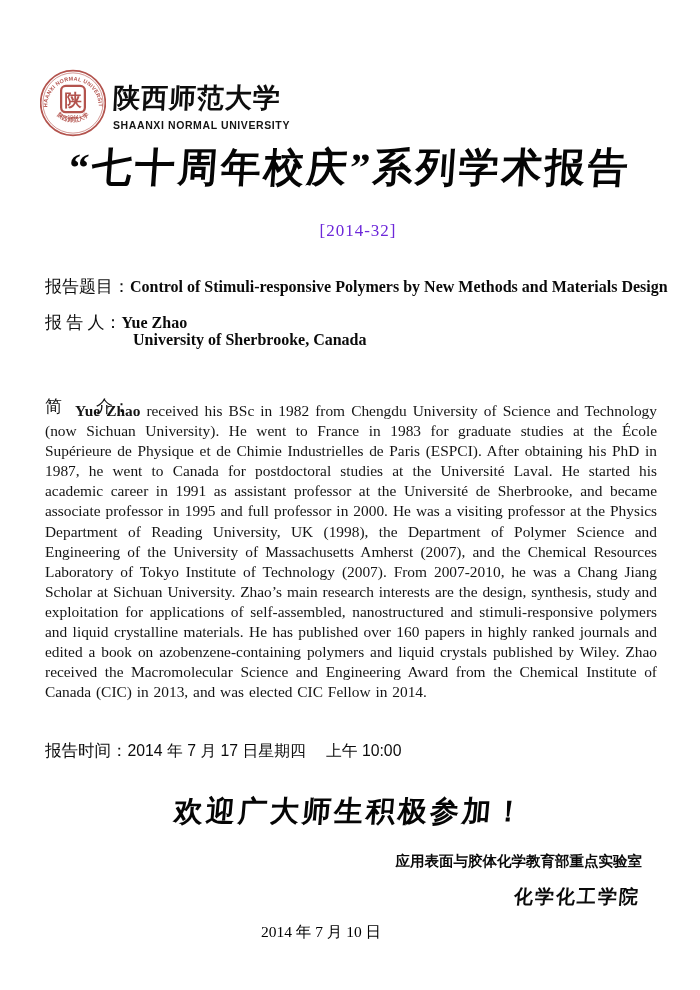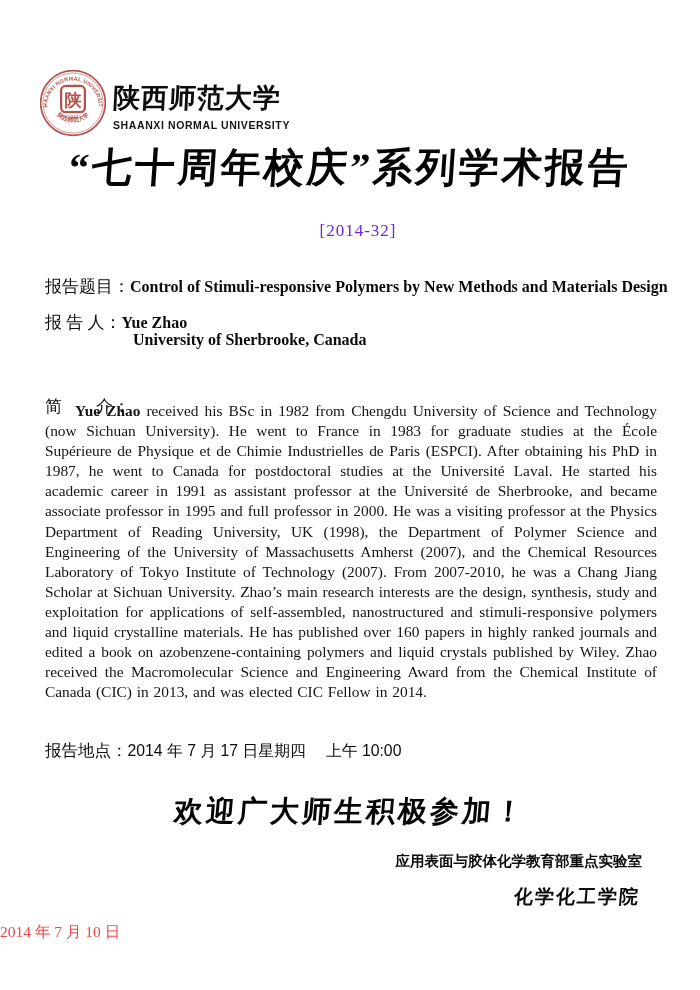--- a/index.html
+++ b/index.html
@@ -63,22 +63,22 @@
     position:absolute; top:852px; left:0; width:642px; text-align:right;
     font-size:14.5px; font-weight:800; color:#0a0a0a;
     font-family:"Liberation Sans","DejaVu Sans",sans-serif;
   }
   .footer-school {
     position:absolute; top:884px; left:0; width:640px; text-align:right;
     font-size:19px; font-weight:800; letter-spacing:2px; color:#0a0a0a;
     transform:skewX(-5deg);
   }
   .footer-date {
-    position:absolute; top:922px; left:0; width:642px; text-align:left;
-    font-size:15.5px; color:#ef4444;
+    position:absolute; top:922px; left:0; width:642px; text-align:center;
+    font-size:15.5px; color:#000000;
   }
 </style>
 </head>
 <body>
 
 <div class="page">
 
   <header class="logo-row">
     <svg class="seal-svg" width="66" height="70" viewBox="0 0 100 106">
       <defs>
@@ -115,21 +115,21 @@
   <div class="info-line line-affil">
     <span class="info-value">University of Sherbrooke, Canada</span>
   </div>
   <div class="info-line line-intro">
     <span class="info-label">简　　介：</span>
   </div>
 
   <p class="bio"><b>Yue Zhao</b><span> received his BSc in 1982 from Chengdu University of Science and Technology (now Sichuan University). He went to France in 1983 for graduate studies at the École Supérieure de Physique et de Chimie Industrielles de Paris (ESPCI). After obtaining his PhD in 1987, he went to Canada for postdoctoral studies at the Université Laval. He started his academic career in 1991 as assistant professor at the Université de Sherbrooke, and became associate professor in 1995 and full professor in 2000. He was a visiting professor at the Physics Department of Reading University, UK (1998), the Department of Polymer Science and Engineering of the University of Massachusetts Amherst (2007), and the Chemical Resources Laboratory of Tokyo Institute of Technology (2007). From 2007-2010, he was a Chang Jiang Scholar at Sichuan University. Zhao’s main research interests are the design, synthesis, study and exploitation for applications of self-assembled, nanostructured and stimuli-responsive polymers and liquid crystalline materials. He has published over 160 papers in highly ranked journals and edited a book on azobenzene-containing polymers and liquid crystals published by Wiley. Zhao received the Macromolecular Science and Engineering Award from the Chemical Institute of Canada (CIC) in 2013, and was elected CIC Fellow in 2014.</span></p>
 
   <div class="sched sched-time">
-    <span class="lab">报告地点：</span><span class="val">2014 年 7 月 17 日星期四　  上午 10:00</span>
+    <span class="lab">报告时间：</span><span class="val">2014 年 7 月 17 日星期四　  上午 10:00</span>
   </div>
 
   <div class="welcome">欢迎广大师生积极参加！</div>
 
   <div class="footer-lab">应用表面与胶体化学教育部重点实验室</div>
   <div class="footer-school">化学化工学院</div>
   <div class="footer-date">2014 年 7 月 10 日</div>
 
 </div>
 

